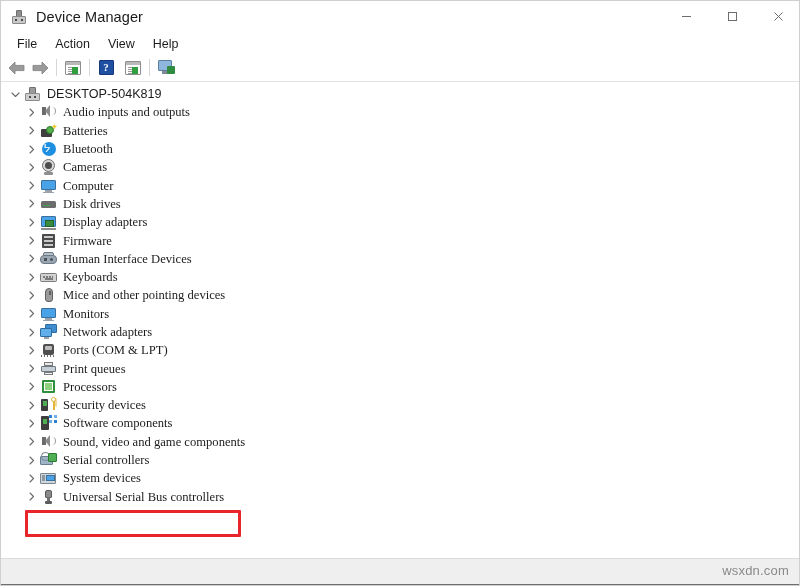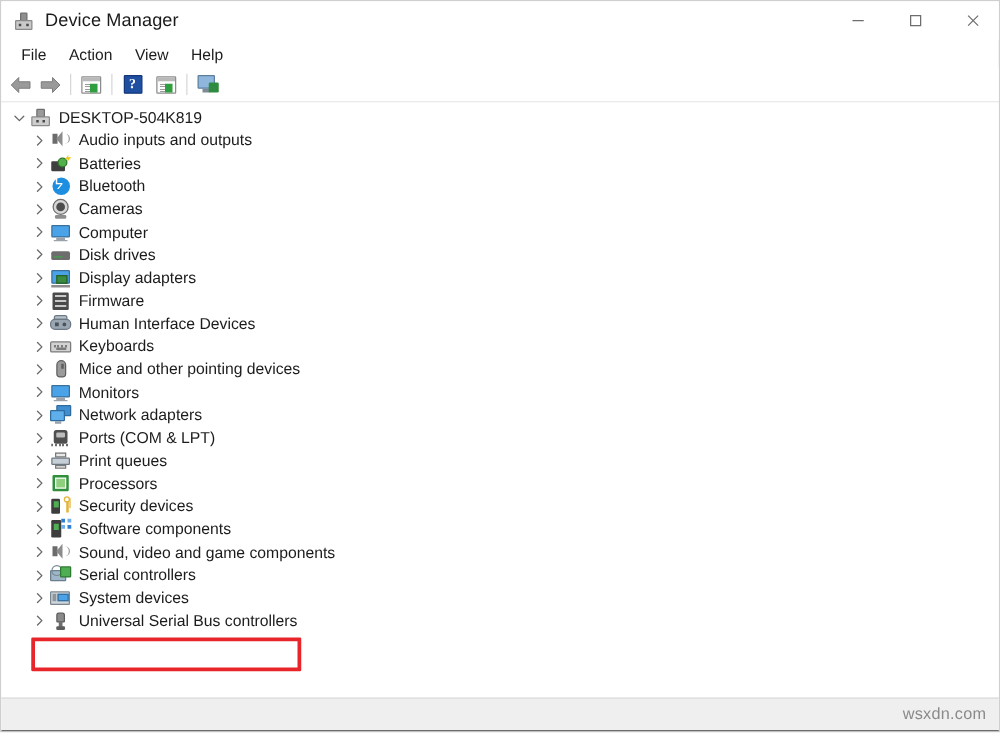--- a/index.html
+++ b/index.html
@@ -229,21 +229,21 @@
     padding-top: 3px;
   }
   .row {
     height: 18.3px;
     display: flex;
     align-items: center;
     white-space: nowrap;
     position: relative;
   }
   .row.root { padding-left: 6px; }
-  .row.child { padding-left: 22px; }
+  .row.child { padding-left: 22px; font-family: Liberation Serif, serif; }
 
   .chev {
     width: 16px;
     height: 16px;
     display: flex;
     align-items: center;
     justify-content: center;
     flex: 0 0 auto;
     color: #6a6a6a;
   }

